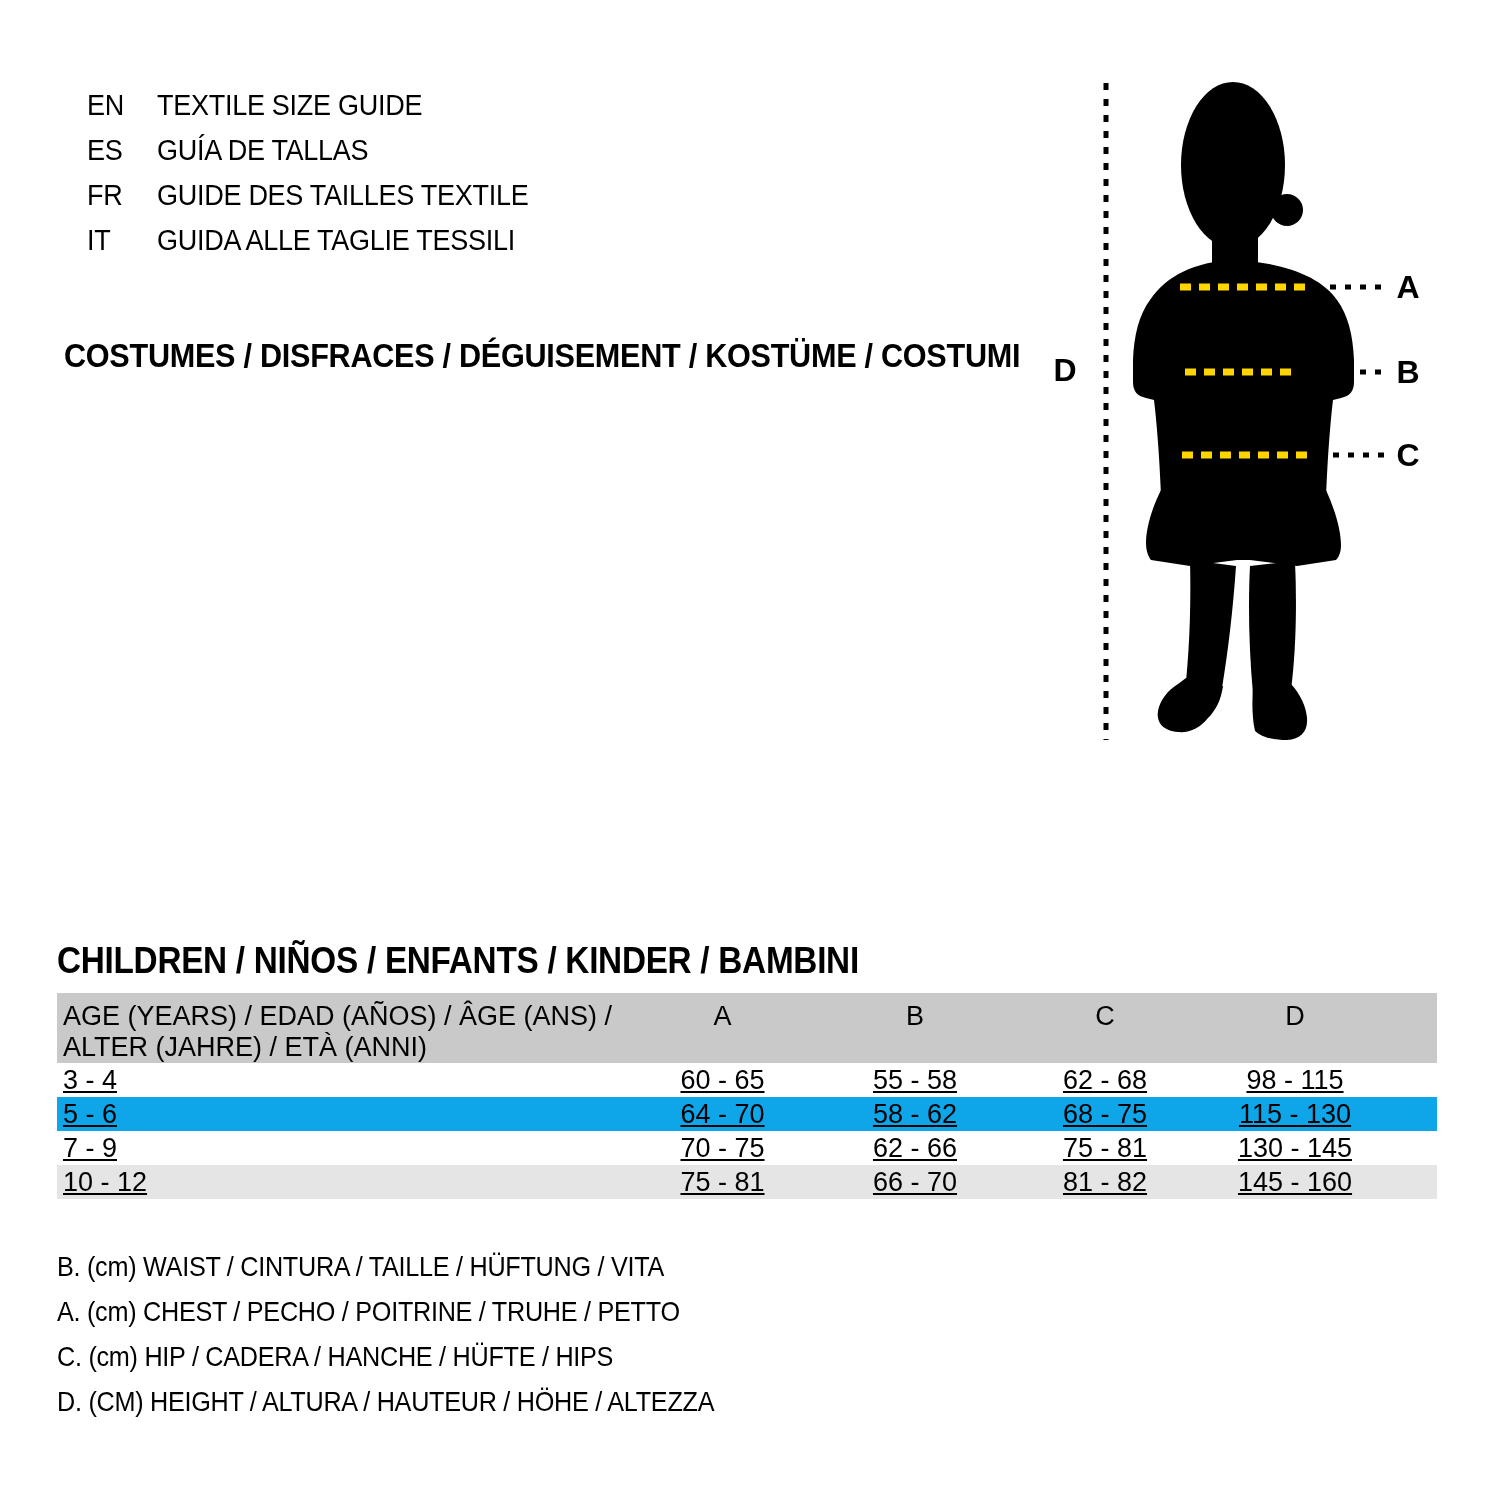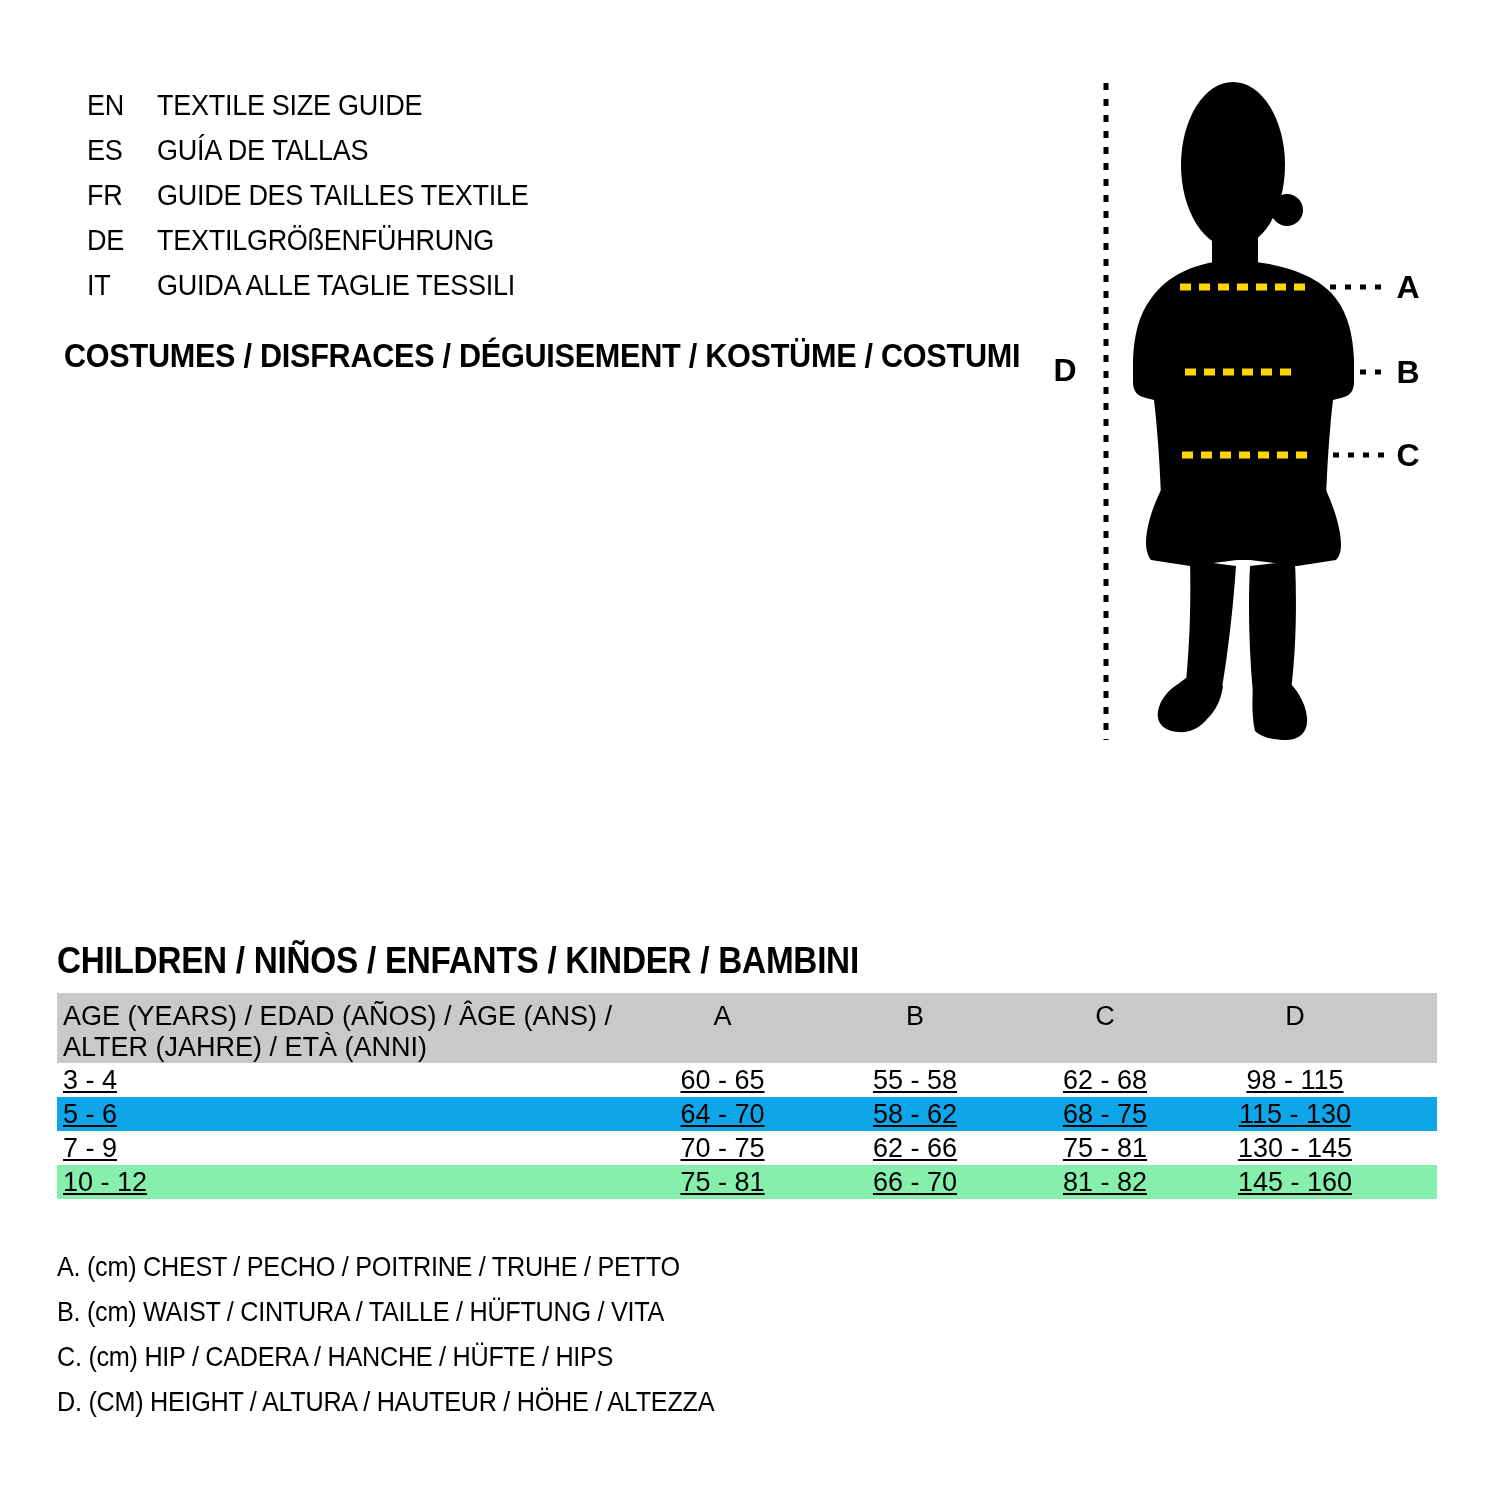--- a/index.html
+++ b/index.html
@@ -132,24 +132,20 @@
       <span class="lang-code cx">EN</span>
       <span class="cx">TEXTILE SIZE GUIDE</span>
     </div>
     <div class="lang-row">
       <span class="lang-code cx">ES</span>
       <span class="cx">GUÍA DE TALLAS</span>
     </div>
     <div class="lang-row">
       <span class="lang-code cx">FR</span>
       <span class="cx">GUIDE DES TAILLES TEXTILE</span>
-    </div>
-    <div class="lang-row">
-      <span class="lang-code cx">DE</span>
-      <span class="cx">TEXTILGRÖßENFÜHRUNG</span>
     </div>
     <div class="lang-row">
       <span class="lang-code cx">IT</span>
       <span class="cx">GUIDA ALLE TAGLIE TESSILI</span>
     </div>
   </section>
 
   <h1 class="category">
     <span class="cx">COSTUMES / DISFRACES / DÉGUISEMENT / KOSTÜME / COSTUMI</span>
   </h1>
@@ -237,39 +233,39 @@
         <td></td>
       </tr>
       <tr>
         <td class="age-cell">7 - 9</td>
         <td>70 - 75</td>
         <td>62 - 66</td>
         <td>75 - 81</td>
         <td>130 - 145</td>
         <td></td>
       </tr>
-      <tr style="background-color: #86efac; margin-left: 16px;">
+      <tr style="background-color: #e5e5e5; margin-left: 16px;">
         <td class="age-cell">10 - 12</td>
         <td>75 - 81</td>
         <td>66 - 70</td>
         <td>81 - 82</td>
         <td>145 - 160</td>
         <td></td>
       </tr>
     </tbody>
   </table>
 
   <section class="legend">
     <div class="legend-row">
+      <span class="cx">B. (cm) WAIST / CINTURA / TAILLE / HÜFTUNG / VITA</span>
+    </div>
+    <div class="legend-row">
       <span class="cx">A. (cm) CHEST / PECHO / POITRINE / TRUHE / PETTO</span>
     </div>
     <div class="legend-row">
-      <span class="cx">B. (cm) WAIST / CINTURA / TAILLE / HÜFTUNG / VITA</span>
-    </div>
-    <div class="legend-row">
       <span class="cx">C. (cm) HIP / CADERA / HANCHE / HÜFTE / HIPS</span>
     </div>
     <div class="legend-row">
       <span class="cx">D. (CM) HEIGHT / ALTURA / HAUTEUR / HÖHE / ALTEZZA</span>
     </div>
   </section>
 
 </div>
 
 </body></html>

